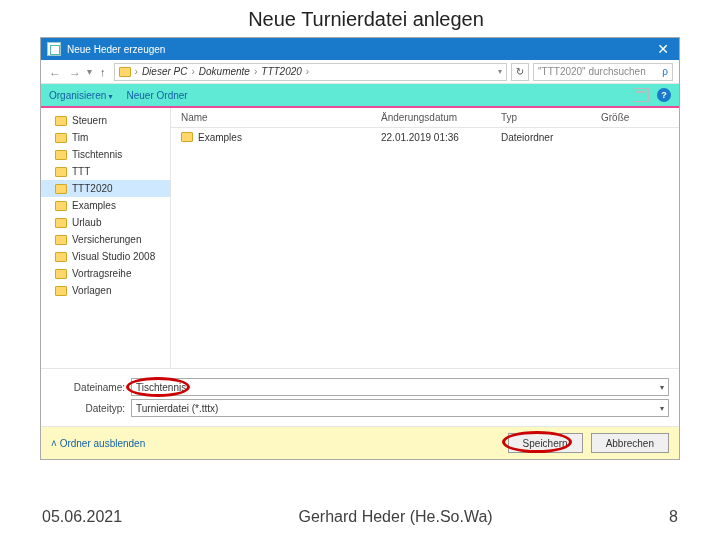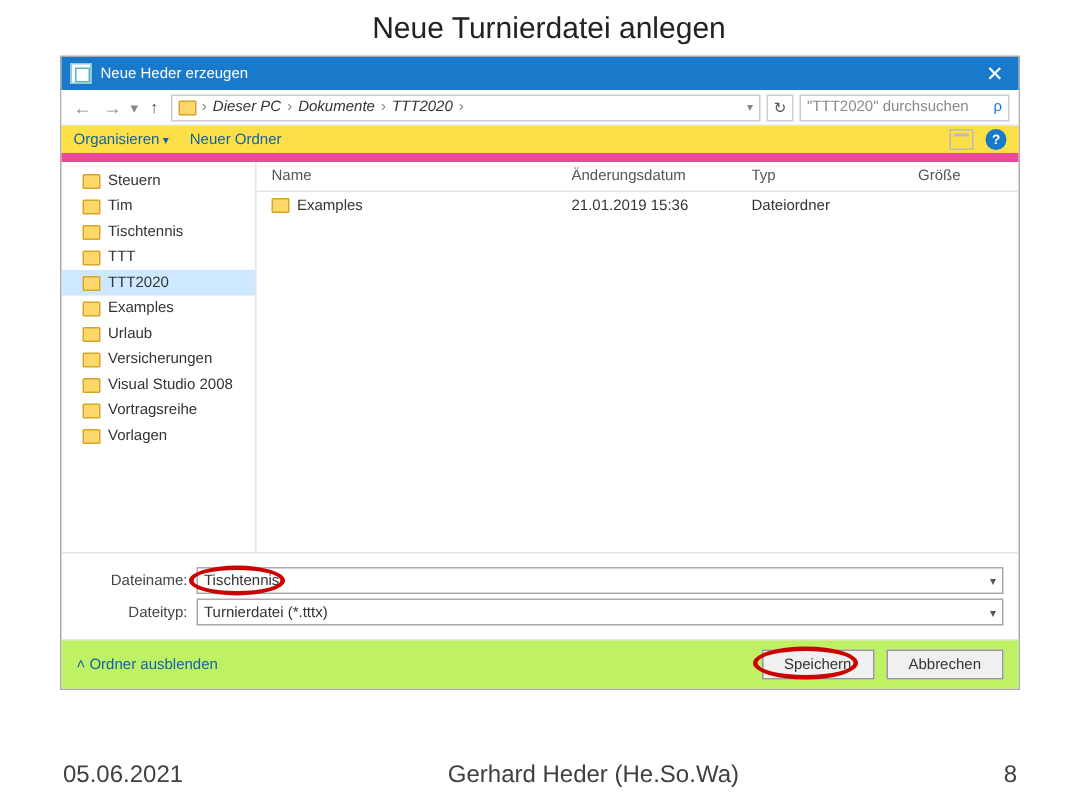--- a/index.html
+++ b/index.html
@@ -14,48 +14,48 @@
   .navrow { display: flex; align-items: center; height: 24px; border-bottom: 1px solid #e5e5e5; padding: 0 6px; gap: 4px; background:#fff;}
   .arrow { color: #888; font-size: 12px; padding: 0 2px; cursor:pointer;}
   .uparrow { color: #555; font-size: 11px; padding: 0 4px; cursor:pointer;}
   .addrbar { flex: 1; border: 1px solid #ccc; height: 18px; display: flex; align-items: center; padding: 0 4px; gap: 4px; }
   .folder-ico { width: 12px; height: 10px; background: #ffd76a; border: 1px solid #d4a827; display:inline-block; border-radius:1px;}
   .crumb { color: #333; font-style: italic; }
   .sep { color: #888; }
   .refresh { border:1px solid #ccc; width:18px;height:18px;display:flex;align-items:center;justify-content:center;cursor:pointer;color:#555;}
   .searchbox { border: 1px solid #ccc; height: 18px; width: 140px; display: flex; align-items: center; padding: 0 4px; color: #888; justify-content:space-between;}
   .searchbox .mag{color:#1979ca;}
-  .toolbar { display: flex; align-items: center; height: 24px; padding: 0 8px; border-bottom: 6px solid #ec4899; background: #fde047; }
+  .toolbar { display: flex; align-items: center; height: 24px; padding: 0 8px; border-bottom: 2px solid #ec4899; background: #5eead4; }
   .toolbar .tbtn { color: #1461a6; cursor: pointer; margin-right: 14px; }
   .toolbar .drop::after{content:" ▾"; font-size:8px;}
   .toolbar .spacer { flex: 1; }
   .toolbar .vicon { width:16px;height:14px;border:1px solid #bbb;margin-left:6px;cursor:pointer;position:relative;}
   .toolbar .vicon::before{content:"";position:absolute;left:2px;top:2px;right:2px;height:2px;background:#bbb;}
   .toolbar .help { width: 14px; height: 14px; border-radius: 50%; background: #1979ca; color: #fff; font-weight: bold; font-size: 9px; display: flex; align-items: center; justify-content: center; margin-left: 8px; cursor:pointer;}
   .body { display: flex; height: 260px; }
   .tree { width: 130px; border-right: 1px solid #e5e5e5; overflow: hidden; padding: 4px 0; }
   .titem { display: flex; align-items: center; height: 17px; padding: 0 6px 0 14px; gap: 5px; cursor:pointer;}
   .titem.sel { background: #cde8ff; }
   .listpane { flex: 1; }
   .colhdr { display: flex; height: 20px; align-items: center; border-bottom: 1px solid #e5e5e5; color: #555; padding-left: 10px;}
   .col-name { width: 200px; }
   .col-date { width: 120px; }
   .col-type { width: 100px; }
-  .col-size { width: 60px; margin-left: 11px; }
+  .col-size { width: 60px; }
   .frow { display: flex; height: 18px; align-items: center; padding-left: 10px;}
   .frow .fname { width: 200px; display:flex; align-items:center; gap:5px;}
   .bottom { border-top: 1px solid #e5e5e5; padding: 6px 10px; }
   .field { display: flex; align-items: center; margin: 3px 0; }
   .flabel { width: 80px; text-align: right; padding-right: 6px; color: #444; }
   .finput { flex: 1; border: 1px solid #aaa; height: 18px; padding: 0 4px; display:flex; align-items:center; position:relative;}
   .finput .dd { position:absolute; right:4px; color:#555; font-size:8px;}
   .ring { position: absolute; border: 3px solid #c00; border-radius: 50%; pointer-events: none; }
   .ring1 { width: 64px; height: 20px; }
   .ring2 { width: 70px; height: 22px; }
-  .footer { display: flex; align-items: center; padding: 6px 10px; border-top: 1px solid #e5e5e5; background: #bef264; }
+  .footer { display: flex; align-items: center; padding: 6px 10px; border-top: 1px solid #e5e5e5; background: #fef9c3; }
   .footer .hide { color: #1461a6; cursor: pointer; }
   .footer .hide::before{content:"˄ "; }
   .footer .spacer { flex: 1; }
   .btn { border: 1px solid #999; background: #f0f0f0; height: 20px; padding: 0 14px; margin-left: 8px; cursor: pointer; display:flex;align-items:center;}
   .slide-footer { position: absolute; bottom: 14px; left: 0; right: 0; display: flex; padding: 0 42px; font-size: 16px; color: #404040; }
   .slide-footer .c { flex:1; text-align:center;}
   .btnwrap{position:relative;display:inline-block;}
 </style>
 </head>
 <body>
@@ -156,21 +156,21 @@
         <span class="col-date">Änderungsdatum</span>
         <span class="col-type">Typ</span>
         <span class="col-size">Größe</span>
       </div>
       <div id="files">
           <div class="frow">
             <span class="fname">
               <span class="folder-ico"></span>
               <span>Examples</span>
             </span>
-            <span class="col-date">21.01.2019 15:36</span>
+            <span class="col-date">22.01.2019 01:36</span>
             <span class="col-type">Dateiordner</span>
             <span class="col-size"></span>
           </div>
         </div>
     </div>
   </div>
 
   <div class="bottom">
     <div class="field">
       <span class="flabel">Dateiname:</span>

